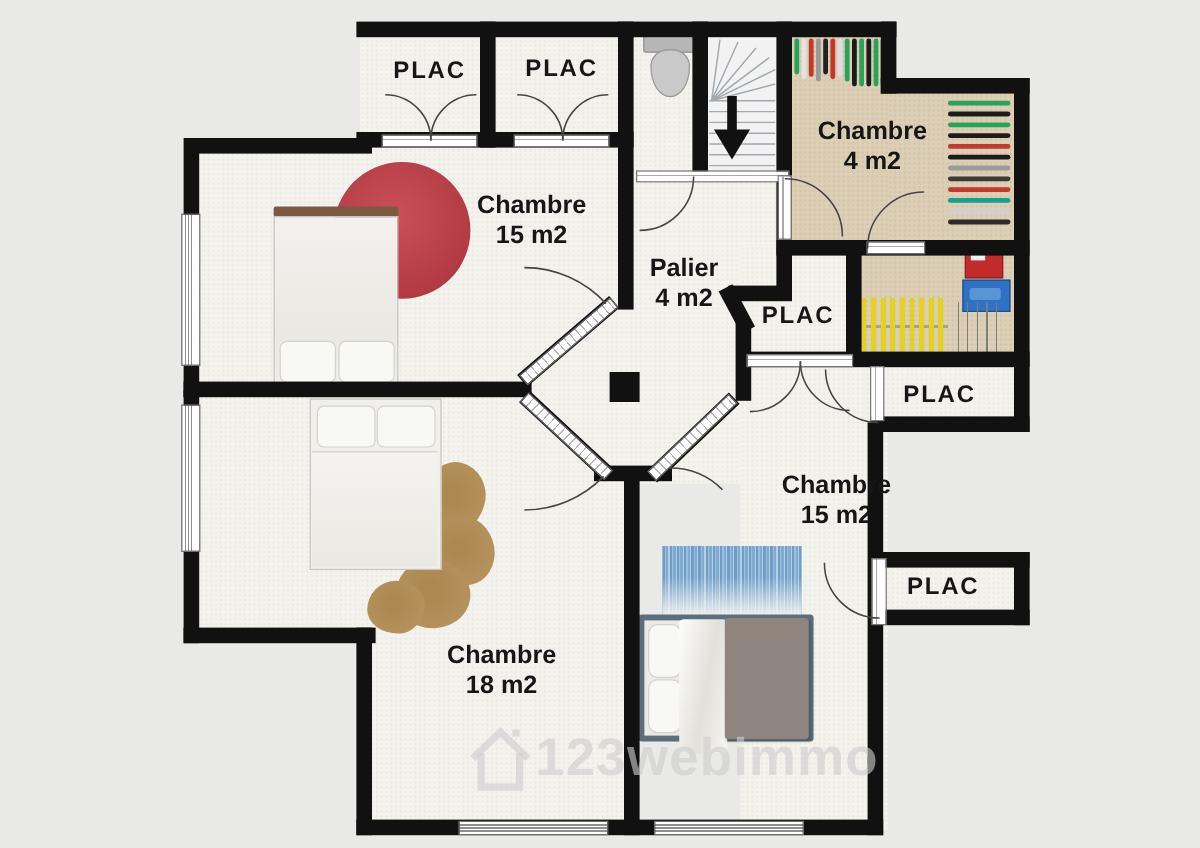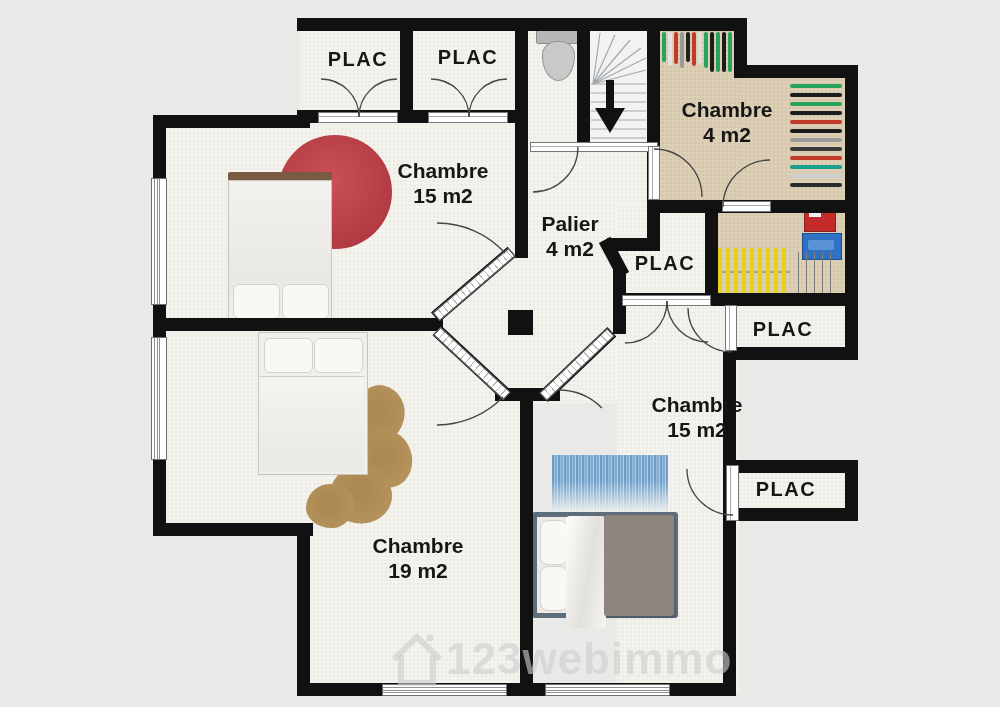--- a/index.html
+++ b/index.html
@@ -249,24 +249,24 @@
   </div>
   <div class="lbl" style="left:697px;top:418px;">
     <span>Chambre</span>
     <span>15 m2</span>
   </div>
   <div class="lbl plc" style="left:786px;top:490px;">
     <span>PLAC</span>
   </div>
   <div class="lbl" style="left:418px;top:559px;">
     <span>Chambre</span>
-    <span>19 m2</span>
-  </div>
-
-  <div class="wm" style="left:390px;top:629px;align-items:center;">
+    <span>18 m2</span>
+  </div>
+
+  <div class="wm" style="left:390px;top:602px;align-items:center;">
     <svg width="54" height="60" viewBox="0 0 54 60" fill="none" stroke="rgba(205,205,205,.62)" stroke-width="6">
       <path d="M4 30 L27 8 L50 30"></path>
       <path d="M11 26 V54 H43 V26"></path>
       <path d="M40 12 V6"></path>
     </svg>
     <span>123webimmo</span>
   </div>
 
 </div>
 

